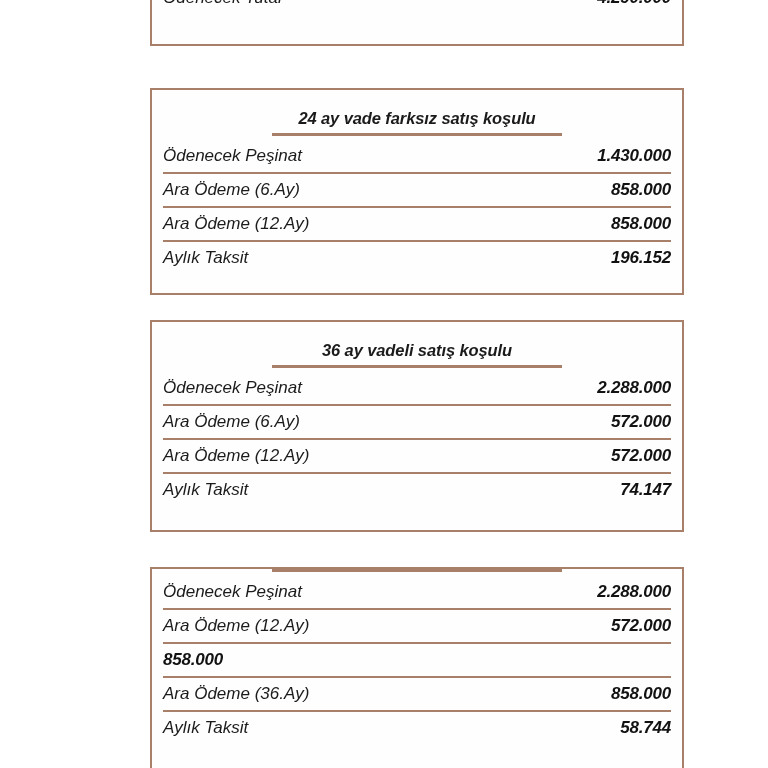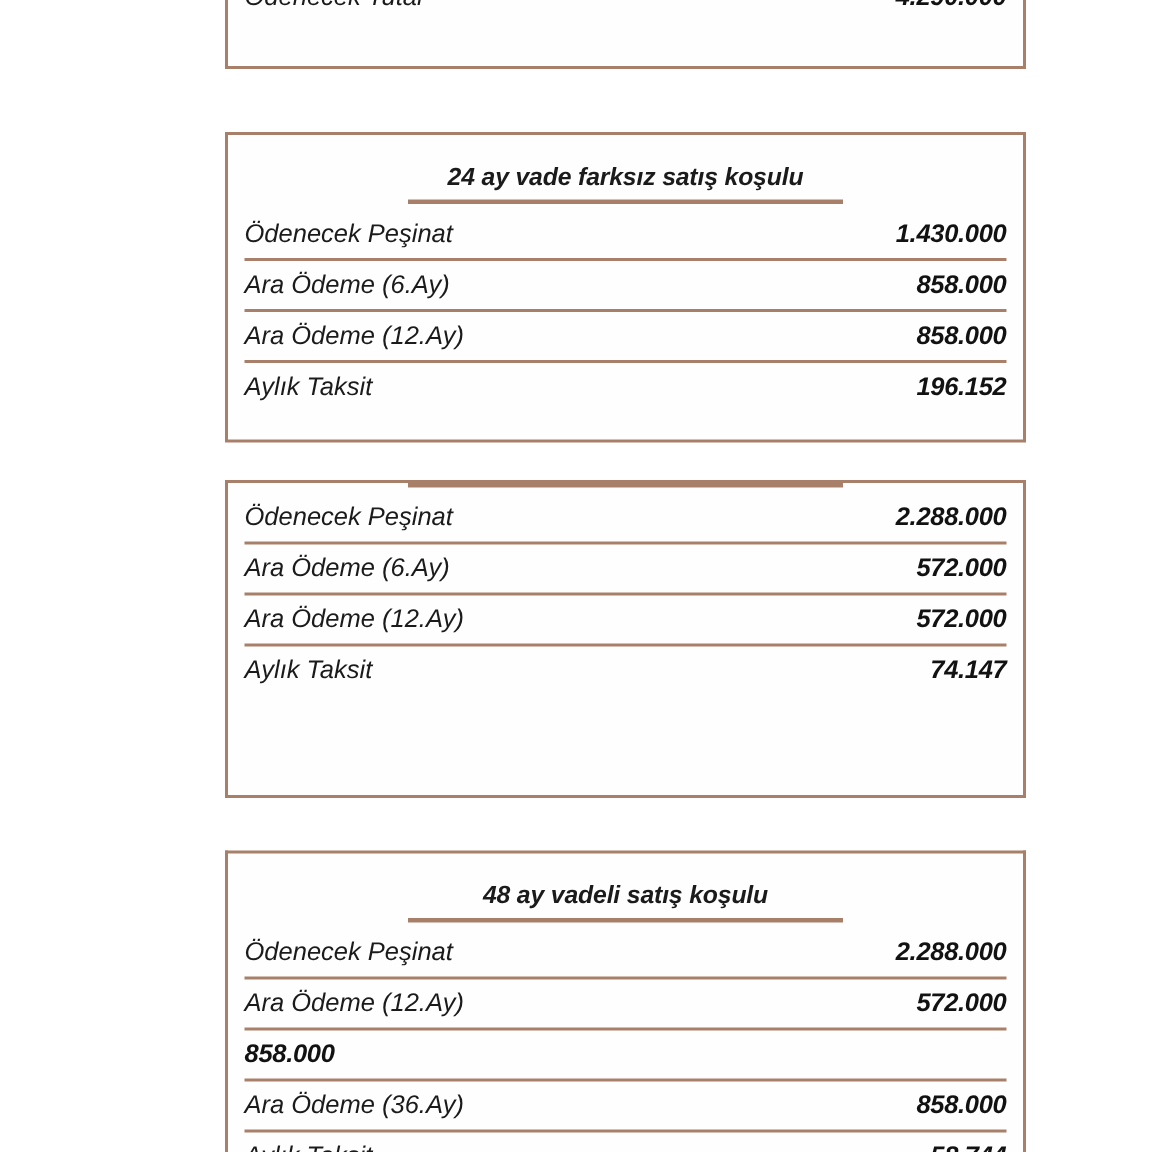--- a/index.html
+++ b/index.html
@@ -135,20 +135,21 @@
         <div class="row">
           <span class="row-label">Aylık Taksit</span>
           <span class="row-value">196.152</span>
         </div>
       </div>
     </div>
   </div>
 
   <div class="card" id="card-36">
     <div class="card-inner">
+      <div class="card-heading">36 ay vadeli satış koşulu</div>
       <div class="heading-rule"></div>
       <div class="rows">
         <div class="row">
           <span class="row-label">Ödenecek Peşinat</span>
           <span class="row-value">2.288.000</span>
         </div>
         <div class="row">
           <span class="row-label">Ara Ödeme (6.Ay)</span>
           <span class="row-value">572.000</span>
         </div>
@@ -159,21 +160,20 @@
         <div class="row">
           <span class="row-label">Aylık Taksit</span>
           <span class="row-value">74.147</span>
         </div>
       </div>
     </div>
   </div>
 
   <div class="card clipped-bottom" id="card-48">
     <div class="card-inner">
-      <div class="card-heading">48 ay vadeli satış koşulu</div>
       <div class="heading-rule"></div>
       <div class="rows">
         <div class="row">
           <span class="row-label">Ödenecek Peşinat</span>
           <span class="row-value">2.288.000</span>
         </div>
         <div class="row">
           <span class="row-label">Ara Ödeme (12.Ay)</span>
           <span class="row-value">572.000</span>
         </div>

